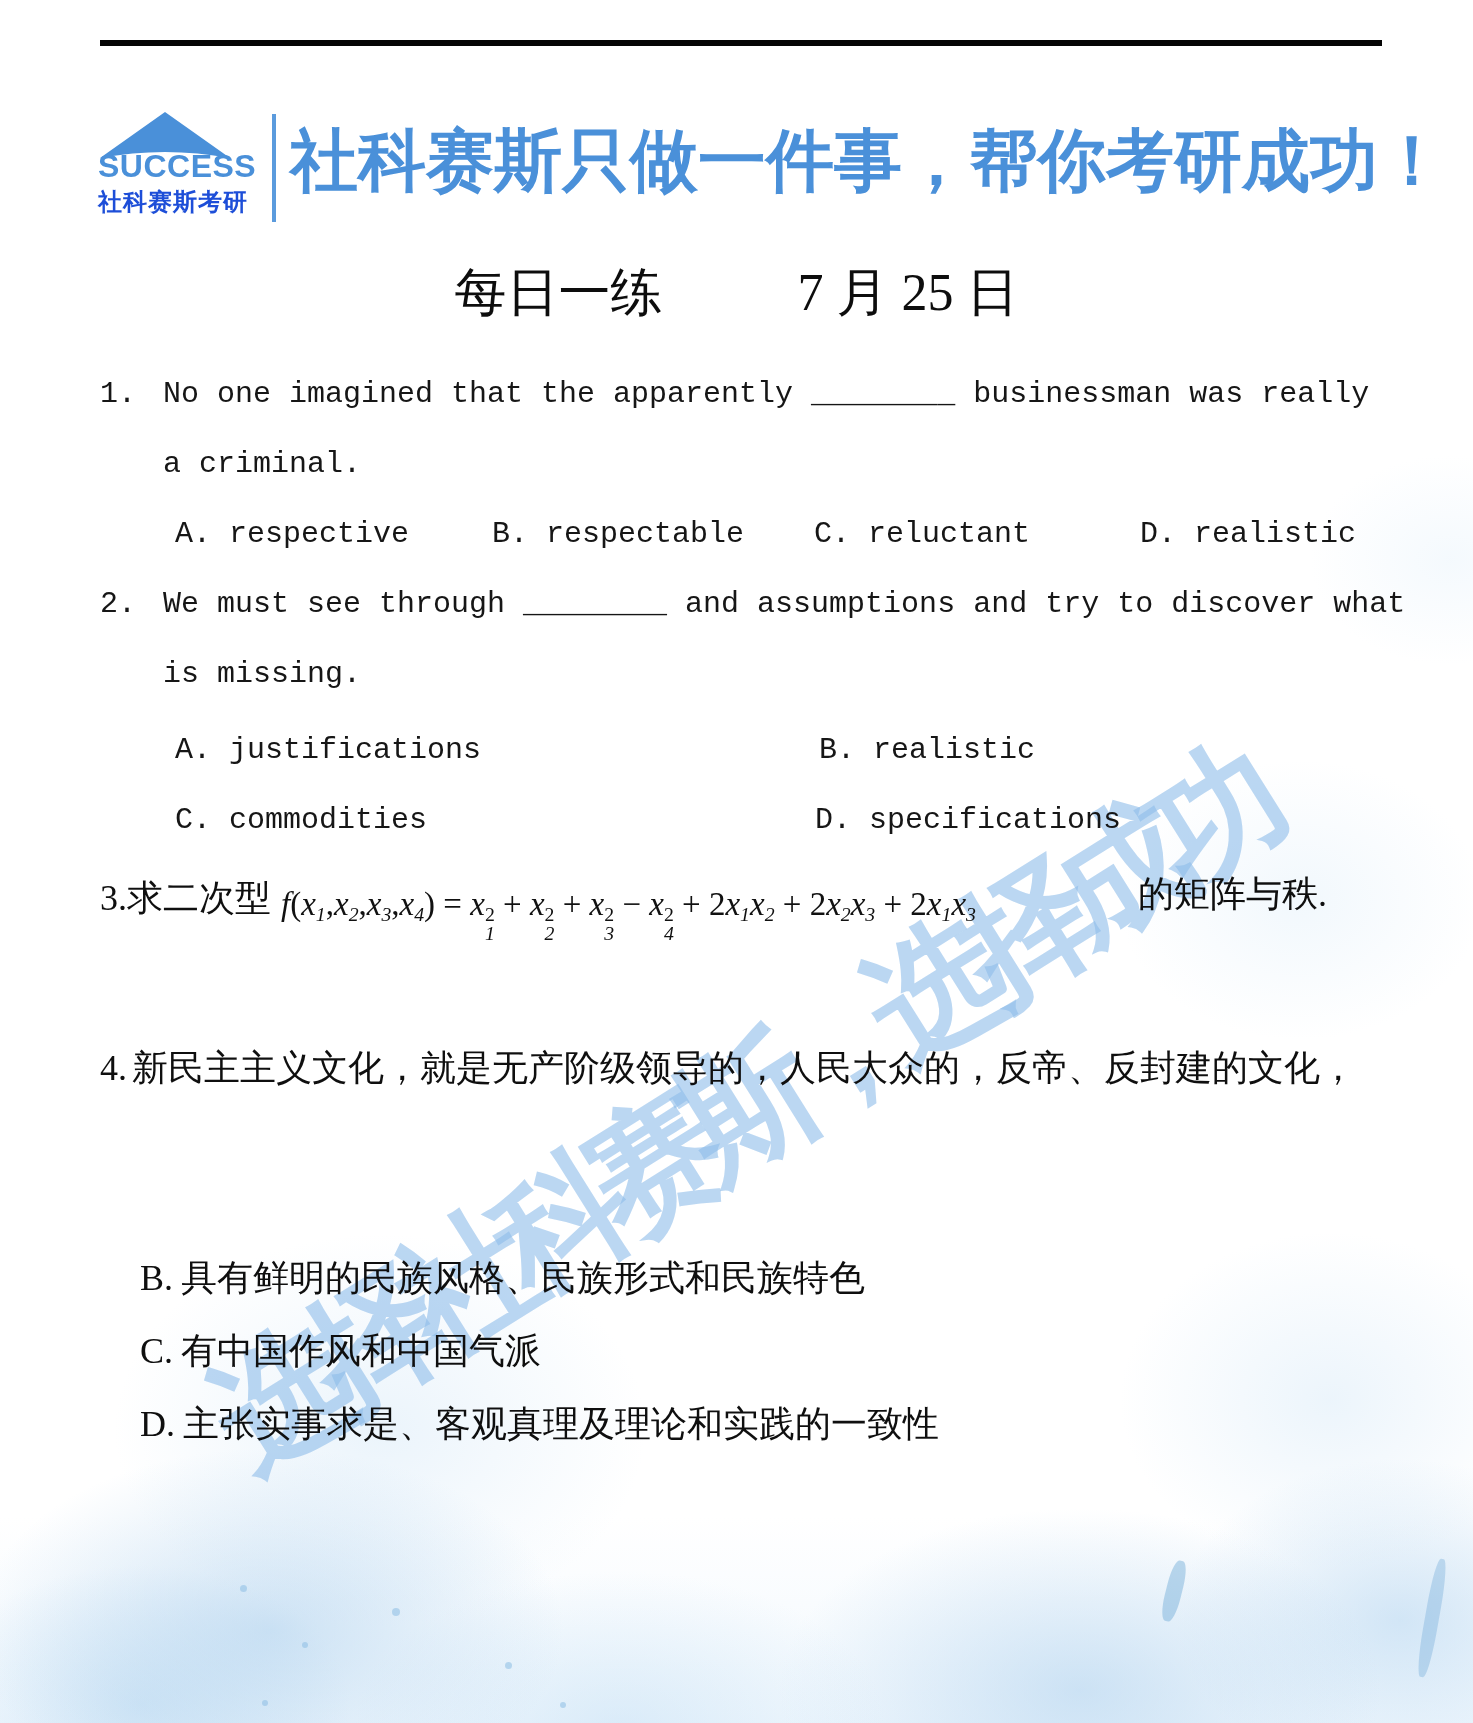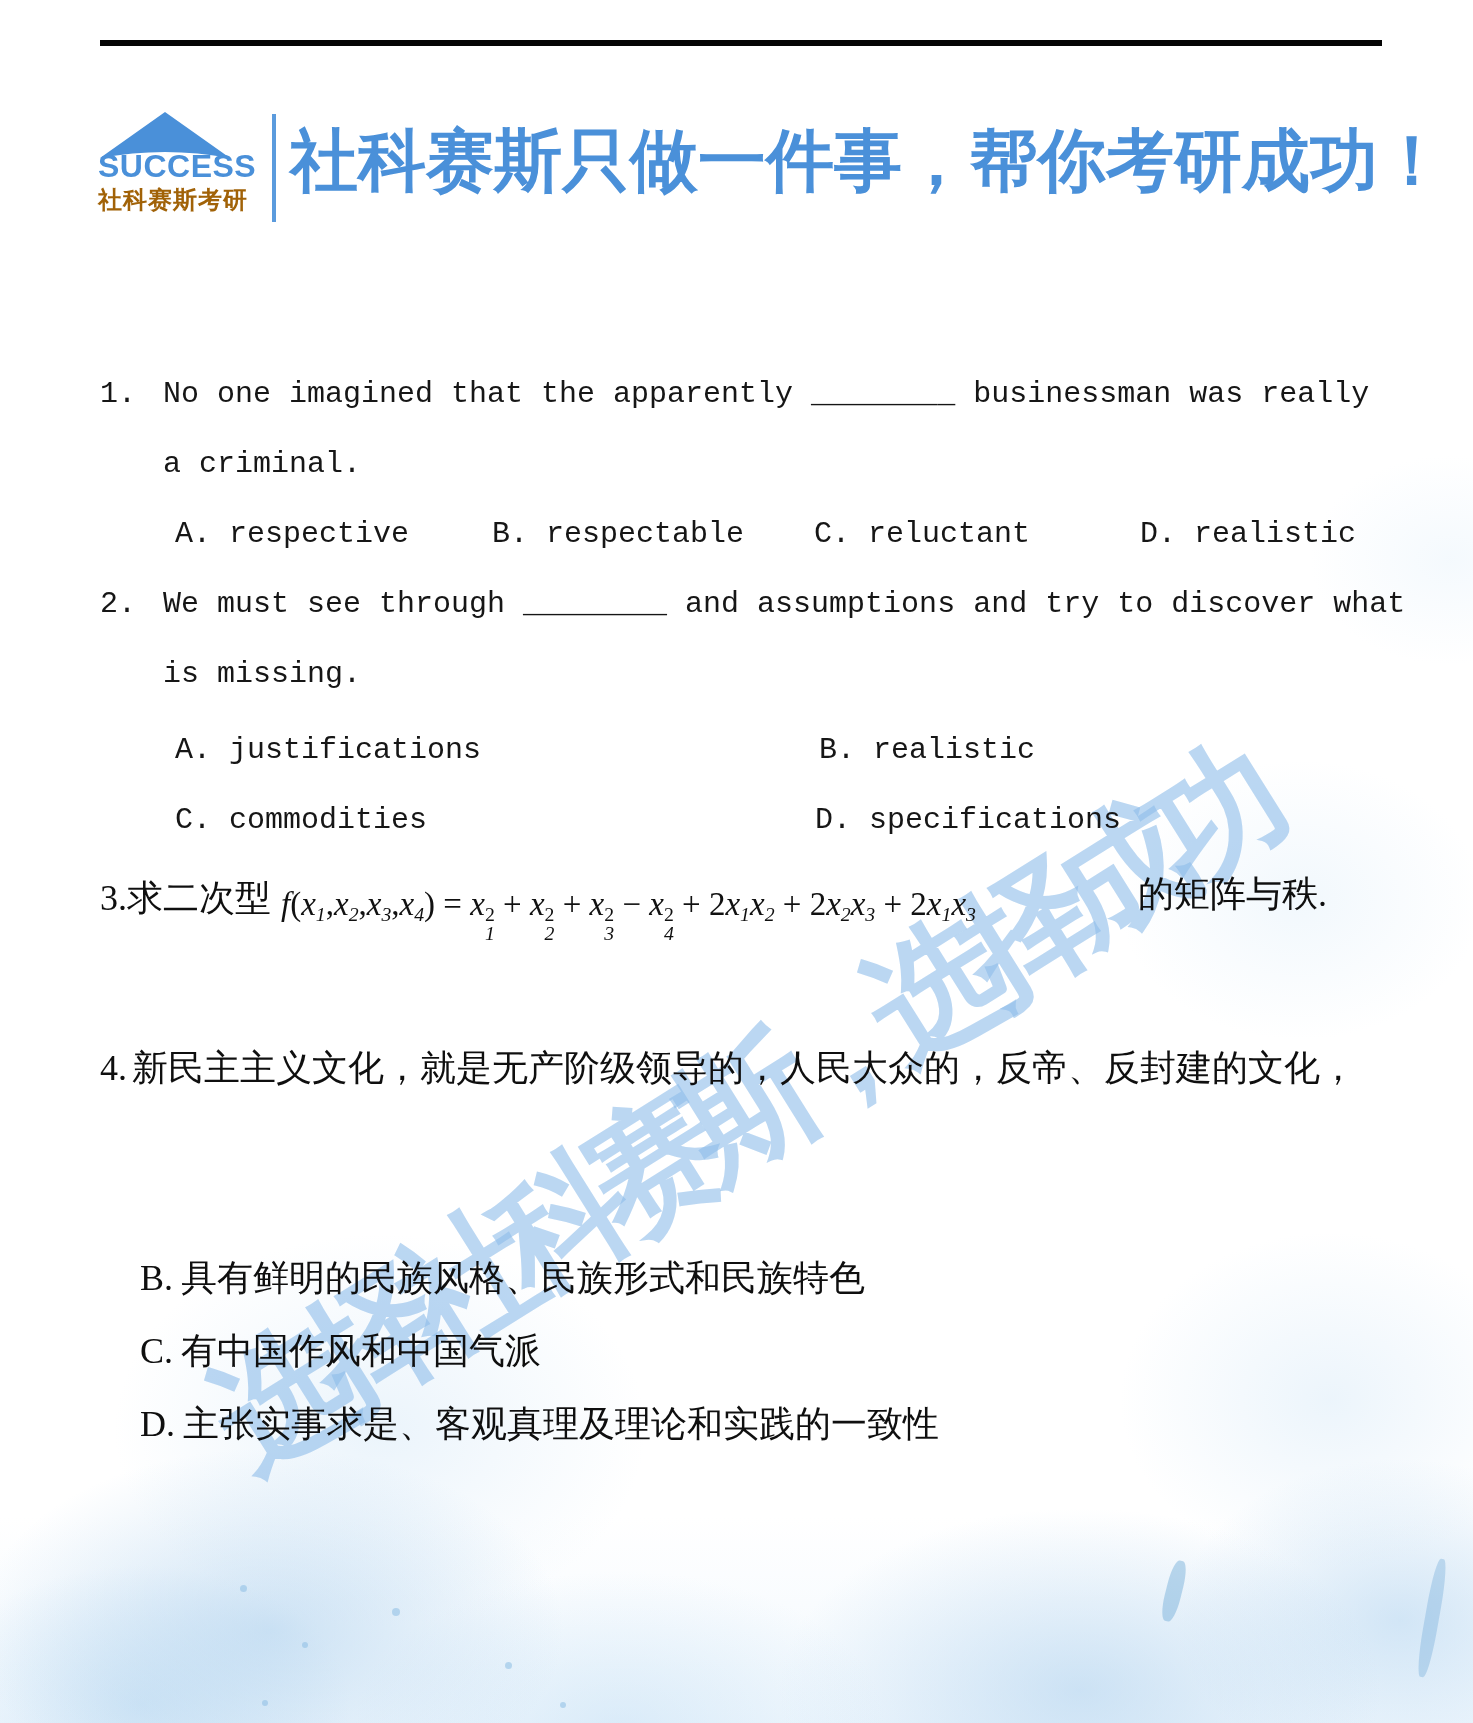--- a/index.html
+++ b/index.html
@@ -36,22 +36,22 @@
 
   
   .brand-roof{position:absolute;left:98px;top:110px;}
   .brand-name{
     position:absolute;left:98px;top:150px;width:150px;
     font-family:"Liberation Sans",sans-serif;font-weight:bold;
     font-size:32px;letter-spacing:.5px;color:#4a90d9;line-height:1;text-align:center;
   }
   .brand-subname{
     position:absolute;left:98px;top:186px;width:170px;
-    font-family:Liberation Mono, monospace;font-weight:bold;
-    font-size:24px;letter-spacing:1px;color:#a16207;line-height:1.3;
+    font-family:Liberation Sans, sans-serif;font-weight:bold;
+    font-size:24px;letter-spacing:1px;color:#1d4ed8;line-height:1.3;
   }
   .logo-sep{position:absolute;left:272px;top:114px;width:4px;height:108px;background:#5b9bdd;}
   .slogan{
     position:absolute;left:290px;top:118px;width:1120px;
     font-family:"Liberation Sans",sans-serif;font-weight:bold;
     font-size:68px;line-height:1.25;color:#4a90d9;white-space:nowrap;
   }
 
   
   .doc-title{
@@ -124,20 +124,24 @@
   <div class="toprule"></div>
 
   <svg class="brand-roof" width="134" height="52" viewBox="0 0 134 52">
     <path d="M67 2 L132 48 Q67 36 2 48 Z" fill="#4a90d9"></path>
   </svg>
   <div class="brand-name">SUCCESS</div>
   <div class="brand-subname">社科赛斯考研</div>
   <div class="logo-sep"></div>
   <div class="slogan">社科赛斯只做一件事，帮你考研成功！</div>
 
+  <div class="doc-title">
+    <span>每日一练</span>
+    <span>7 月 25 日</span>
+  </div>
 
   <div class="en" style="top:376px">
     <span class="qno">1.</span>
     <span class="qtext">No one imagined that the apparently ________ businessman was really</span>
   </div>
   <div class="en" style="top:446px">
     <span class="qtext">a criminal.</span>
   </div>
   <div class="en" style="top:516px">
     <span class="opt" style="position:absolute;left:175px"><span class="lbl">A.</span><span>respective</span></span>

